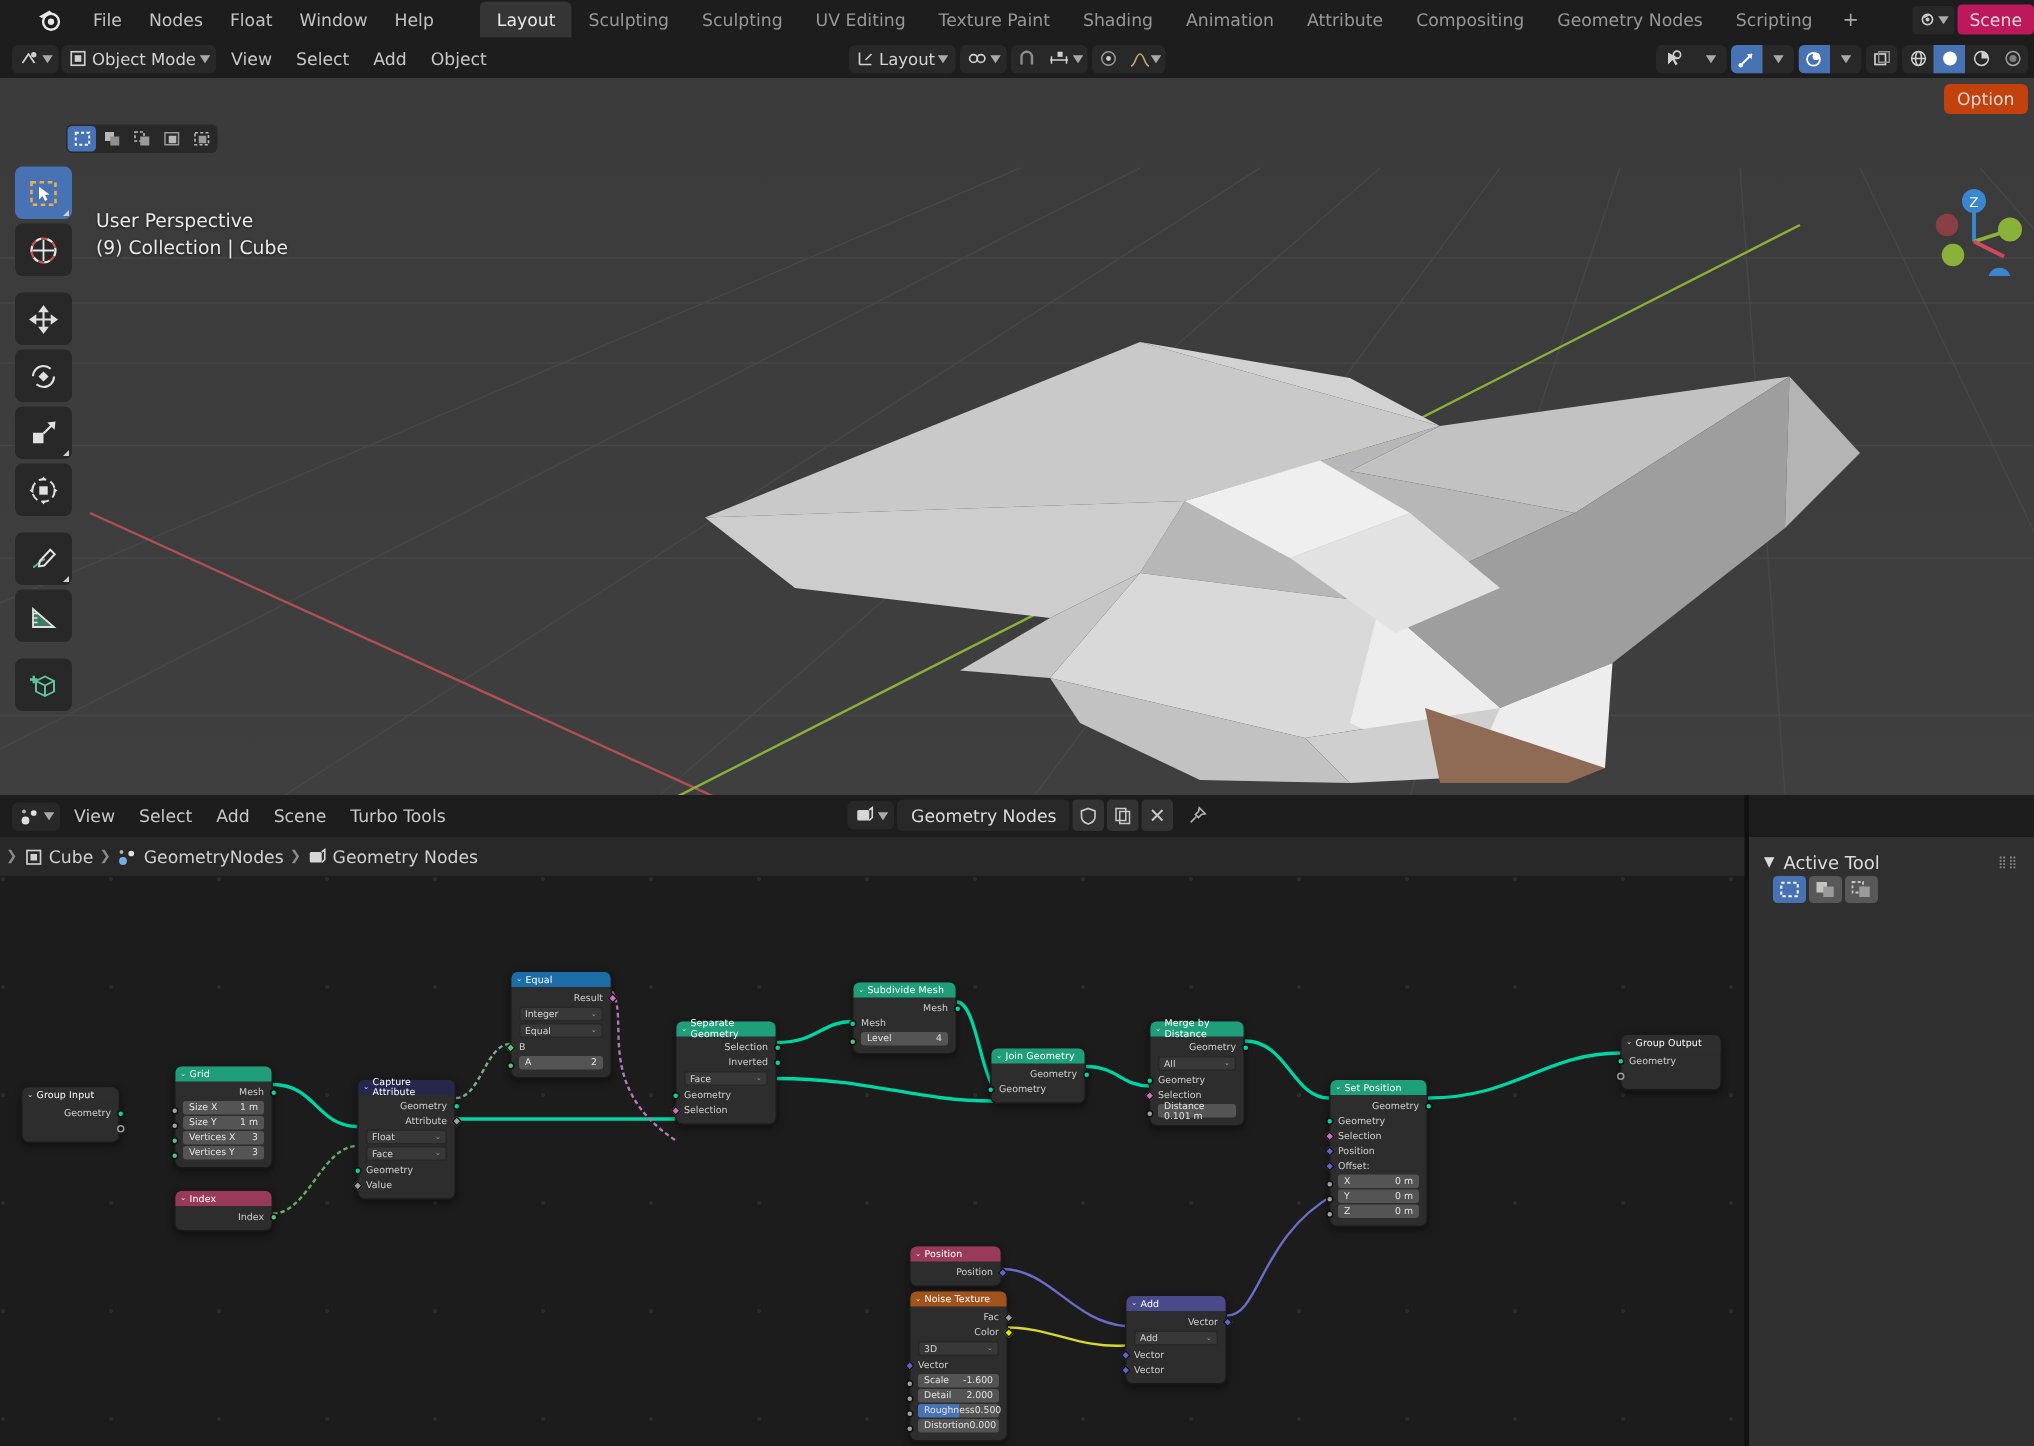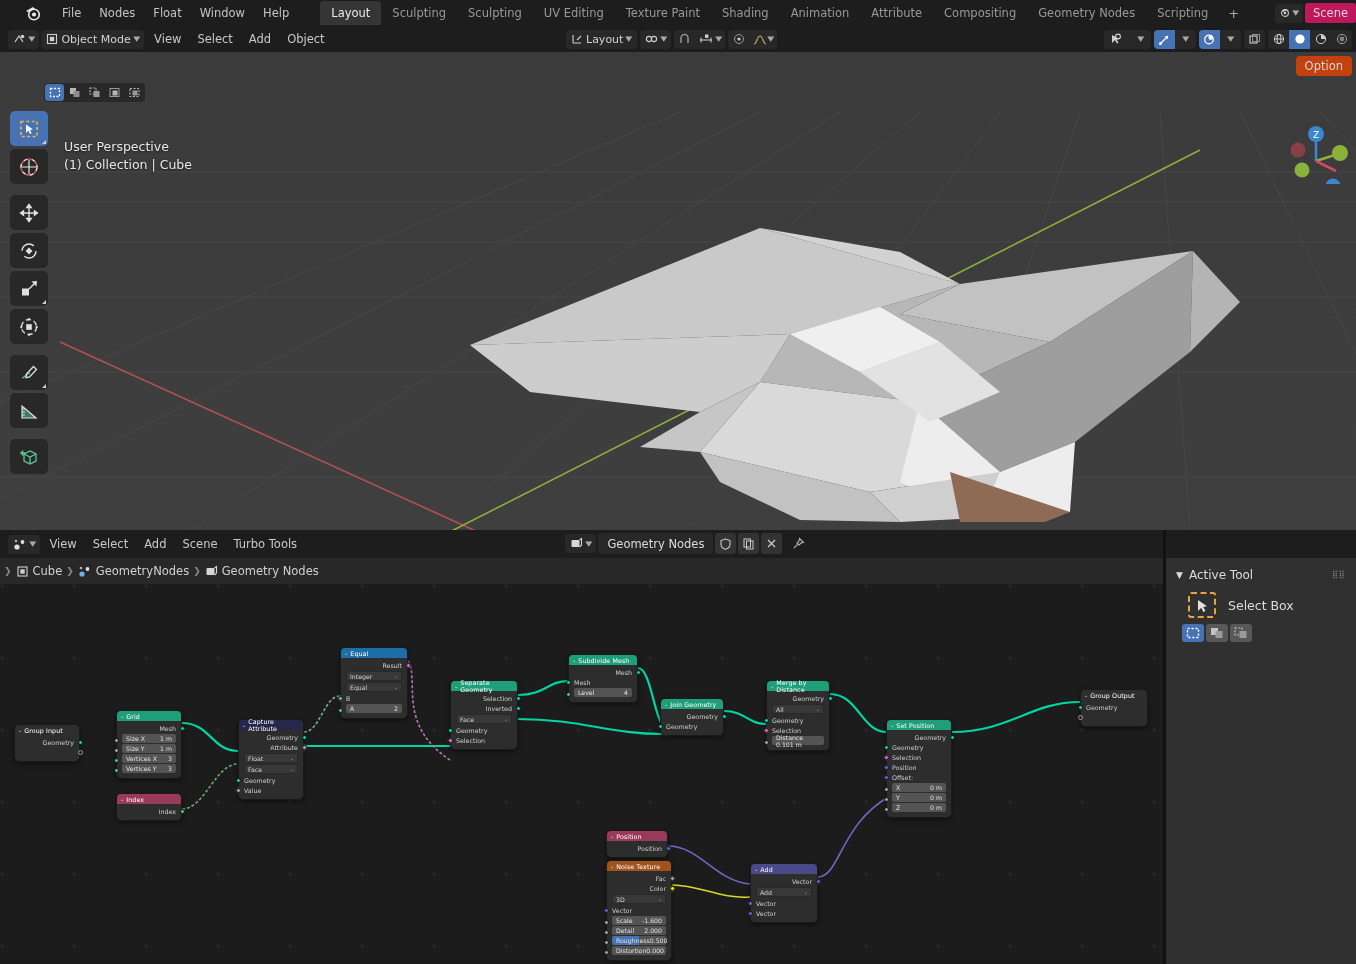--- a/index.html
+++ b/index.html
@@ -441,21 +441,21 @@
         <svg width="22" height="22" viewBox="0 0 22 22" stroke="#5ec79b" stroke-width="1.3" fill="none">
             <path d="M6 8 L12 5 L18 8 L18 15 L12 18 L6 15 Z"></path>
             <path d="M6 8 L12 11 L18 8 M12 11 L12 18"></path>
             <path d="M4.5 4.5 L4.5 9.5 M2 7 L7 7" stroke-width="1.6"></path>
           </svg>
       </div>
     </div>
 
     <div id="vp-text">
       <div>User Perspective</div>
-      <div>(1) Collection | Cube</div>
+      <div>(9) Collection | Cube</div>
     </div>
 
     <div id="options-btn">Option</div>
 
     <svg id="nav-gizmo" viewBox="0 0 70 70">
       <line x1="38" y1="47" x2="38" y2="22" stroke="#3a87cf" stroke-width="2.6"></line>
       <line x1="38" y1="47" x2="60" y2="40" stroke="#8ab13a" stroke-width="2.6"></line>
       <line x1="38" y1="47" x2="58" y2="57" stroke="#cf4a5e" stroke-width="2.6"></line>
       <circle cx="38" cy="20" r="8" fill="#3a87cf"></circle>
         <text x="38" y="24" font-size="9" fill="#fff" text-anchor="middle" font-family="DejaVu Sans, sans-serif">Z</text>
@@ -984,28 +984,20 @@
 <div class="vbar"></div>
 
 <div id="sidebar">
   <div id="sb-top"></div>
   <div id="sb-panel">
     <div class="panel-hdr">
       <span style="font-size:9px;">▼</span>
       <span>Active Tool</span>
       <span class="grip">⣿⣿</span>
     </div>
-    <div id="tool-row">
-      <div id="tool-icon">
-        <svg width="14" height="15" viewBox="0 0 14 15">
-            <path d="M3 2 L3 13 L6.3 9.7 L8.3 14 L10.4 13 L8.3 9 L12 8.3 Z" fill="#e2e2e2"></path>
-          </svg>
-      </div>
-      <div id="tool-name">Select Box</div>
-    </div>
     <div id="tool-variants">
       <div class="on">
           <svg width="14" height="12" viewBox="0 0 14 12">
             <rect x="1.5" y="1.5" width="11" height="9" fill="none" stroke="#fff" stroke-width="1.4" stroke-dasharray="2.2 1.8"></rect>
           </svg>
         </div>
       <div>
           <svg width="14" height="12" viewBox="0 0 14 12">
             <rect x="1" y="1" width="7" height="7" fill="#c4c4c4"></rect>
             <rect x="5.5" y="4" width="7" height="7" fill="#9a9a9a"></rect>

